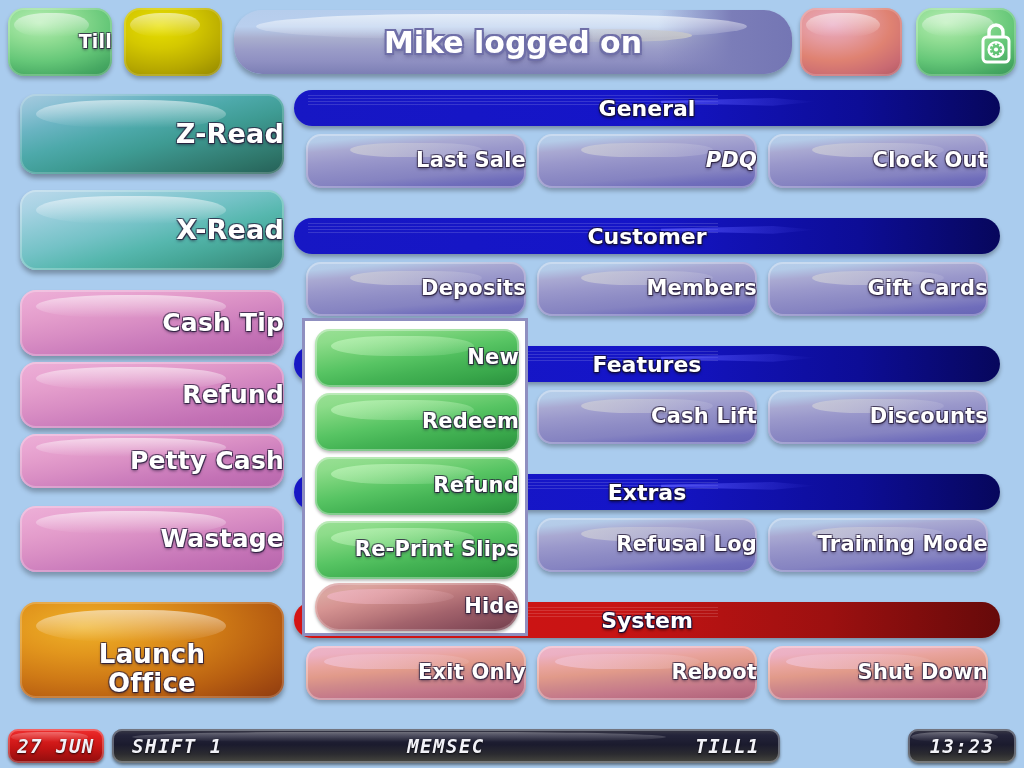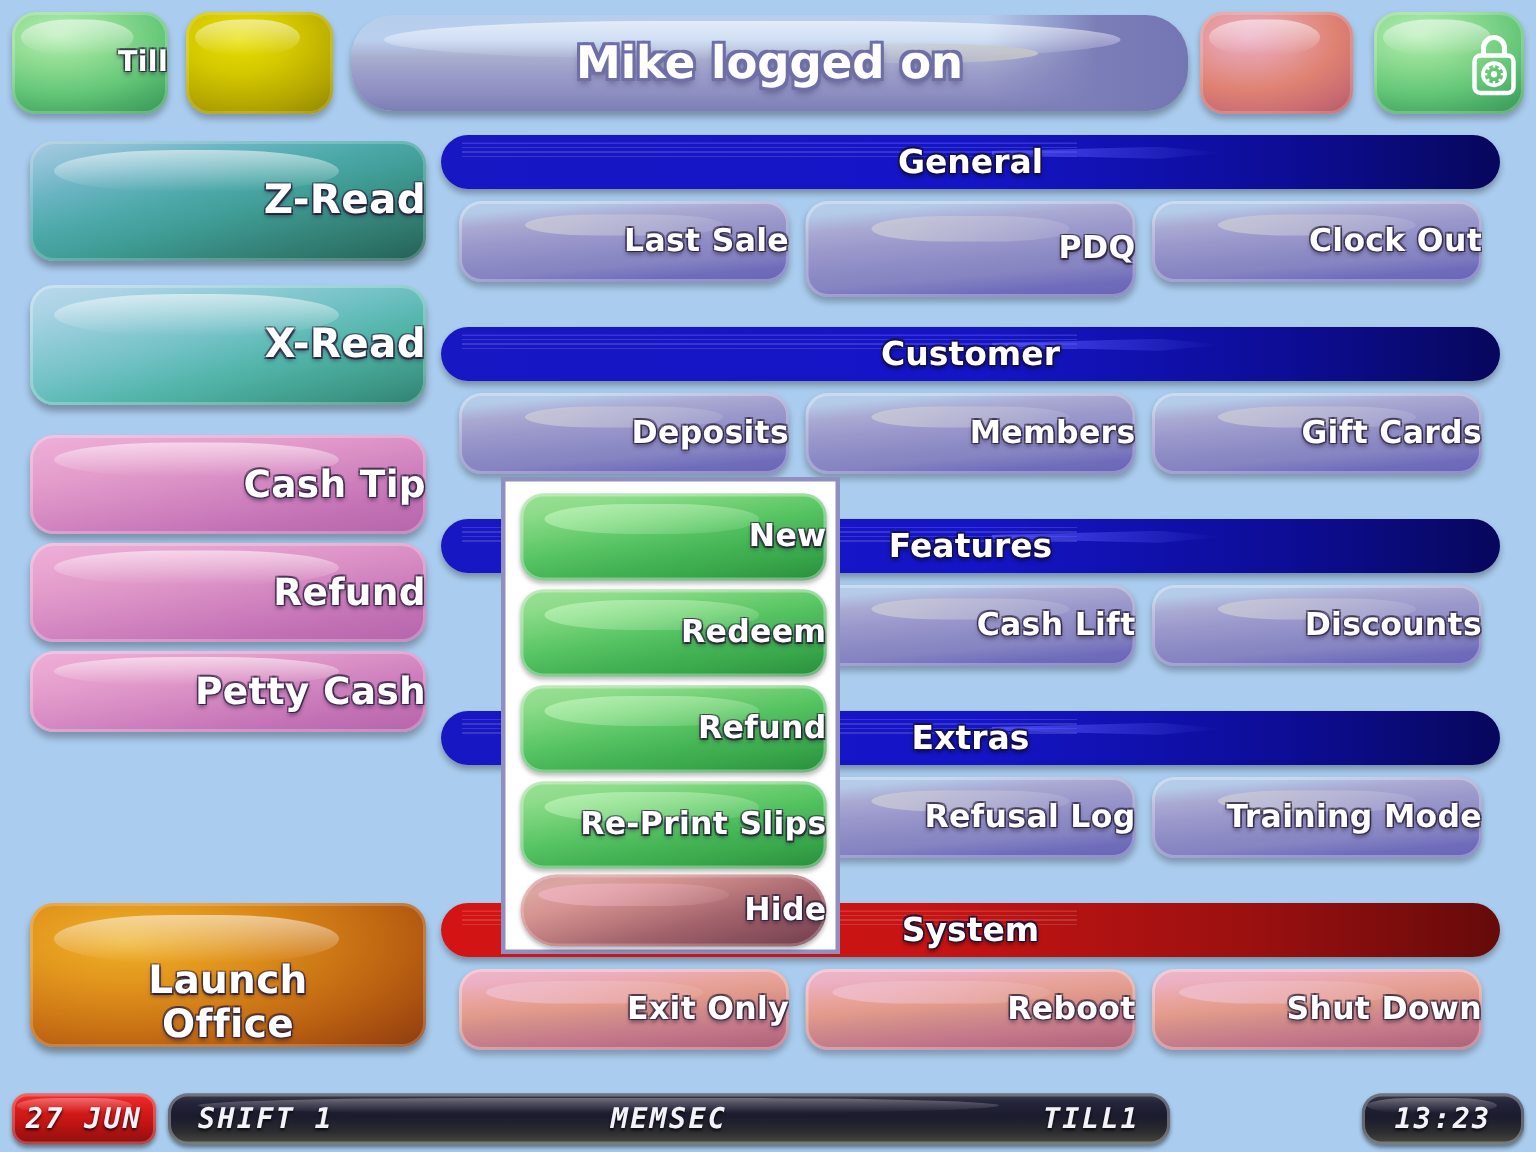--- a/index.html
+++ b/index.html
@@ -292,21 +292,20 @@
     text-shadow: 0 1px 2px rgba(0,0,0,.8);
   }
   .lcd-red {
     background: linear-gradient(180deg, #ef3030 0%, #e02020 22%, #c41414 56%, #8e0e0e 100%);
     box-shadow: inset 0 0 0 2px rgba(255,255,255,.25), 0 2px 3px rgba(0,0,0,.4);
     justify-content: center;
   }
   .lcd-dark {
     background: linear-gradient(180deg, #3c3c48 0%, #24243a 18%, #1b1b2e 46%, #2b2b30 74%, #4a4a42 100%);
     box-shadow: inset 0 0 0 2px rgba(170,175,185,.5), 0 2px 3px rgba(0,0,0,.45);
-    border-radius: 13px;
   }
   .lcd .gl {
     position: absolute;
     left: 3%; top: 8%;
     width: 80%; height: 30%;
     border-radius: 50%/70%;
     background: linear-gradient(180deg, rgba(255,255,255,.3), rgba(255,255,255,0));
     pointer-events: none;
   }
   .lcd span.txt { position: relative; z-index: 2; }
@@ -382,37 +381,41 @@
   <div class="btn side side-pink" style="left:20px; top:362px; width:264px; height:66px; font-size:25px;">
     <span class="gloss"></span>
     <span class="lbl">Refund</span>
   </div>
 
   <div class="btn side side-pink" style="left:20px; top:434px; width:264px; height:54px; font-size:25px;">
     <span class="gloss"></span>
     <span class="lbl">Petty Cash</span>
   </div>
 
+  <div class="btn side side-pink" style="left:20px; top:506px; width:264px; height:66px; font-size:25px;">
+    <span class="gloss"></span>
+    <span class="lbl">Wastage</span>
+  </div>
 
   <div class="btn side side-orange" style="left:20px; top:602px; width:264px; height:96px; flex-direction:column; font-size:26px;">
     <span class="gloss"></span>
     <span class="lbl">Launch</span>
     <span class="lbl">Office</span>
   </div>
 
   <div class="section-bar blue" style="left:294px; top:90px; width:706px; height:36px;">
     <span class="streak"></span>
     <span class="arrow"></span>
     <span class="sect-lbl">General</span>
   </div>
   <div class="btn act" style="left:306px; top:134px; width:220px; height:54px;">
     <span class="swirl"></span>
     <span class="lbl">Last Sale</span>
   </div>
-  <div class="btn act" style="left:537px; top:134px; width:220px; height:64px;">
+  <div class="btn act" style="left:537px; top:134px; width:220px; height:54px;font-style:italic;">
     <span class="swirl"></span>
     <span class="lbl">PDQ</span>
   </div>
   <div class="btn act" style="left:768px; top:134px; width:220px; height:54px;">
     <span class="swirl"></span>
     <span class="lbl">Clock Out</span>
   </div>
 
   <div class="section-bar blue" style="left:294px; top:218px; width:706px; height:36px;">
     <span class="streak"></span>
@@ -470,21 +473,21 @@
   </div>
   <div class="btn act-rose" style="left:537px; top:646px; width:220px; height:54px;">
     <span class="swirl"></span>
     <span class="lbl">Reboot</span>
   </div>
   <div class="btn act-rose" style="left:768px; top:646px; width:220px; height:54px;">
     <span class="swirl"></span>
     <span class="lbl">Shut Down</span>
   </div>
 
-  <div id="popup" style="left:302px; top:318px; width:226px; height:318px;margin-left:32px;">
+  <div id="popup" style="left:302px; top:318px; width:226px; height:318px;">
     <div class="btn pop-green" style="left:10px; top:8px; width:204px; height:58px;">
       <span class="swirl"></span>
       <span class="lbl">New</span>
     </div>
     <div class="btn pop-green" style="left:10px; top:72px; width:204px; height:58px;">
       <span class="swirl"></span>
       <span class="lbl">Redeem</span>
     </div>
     <div class="btn pop-green" style="left:10px; top:136px; width:204px; height:58px;">
       <span class="swirl"></span>

